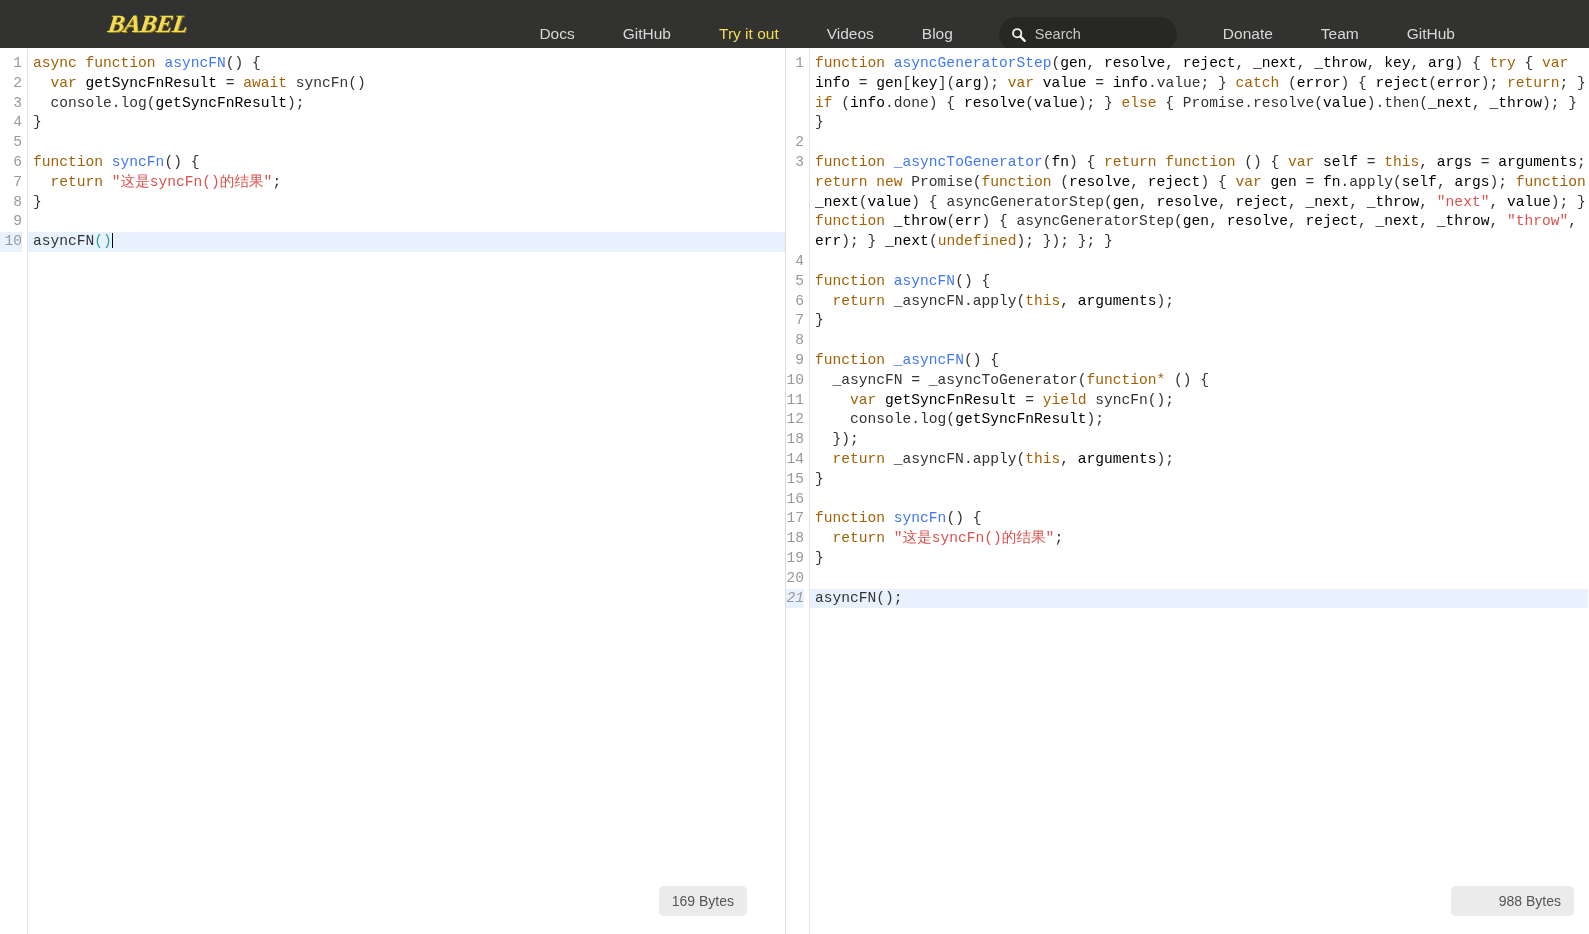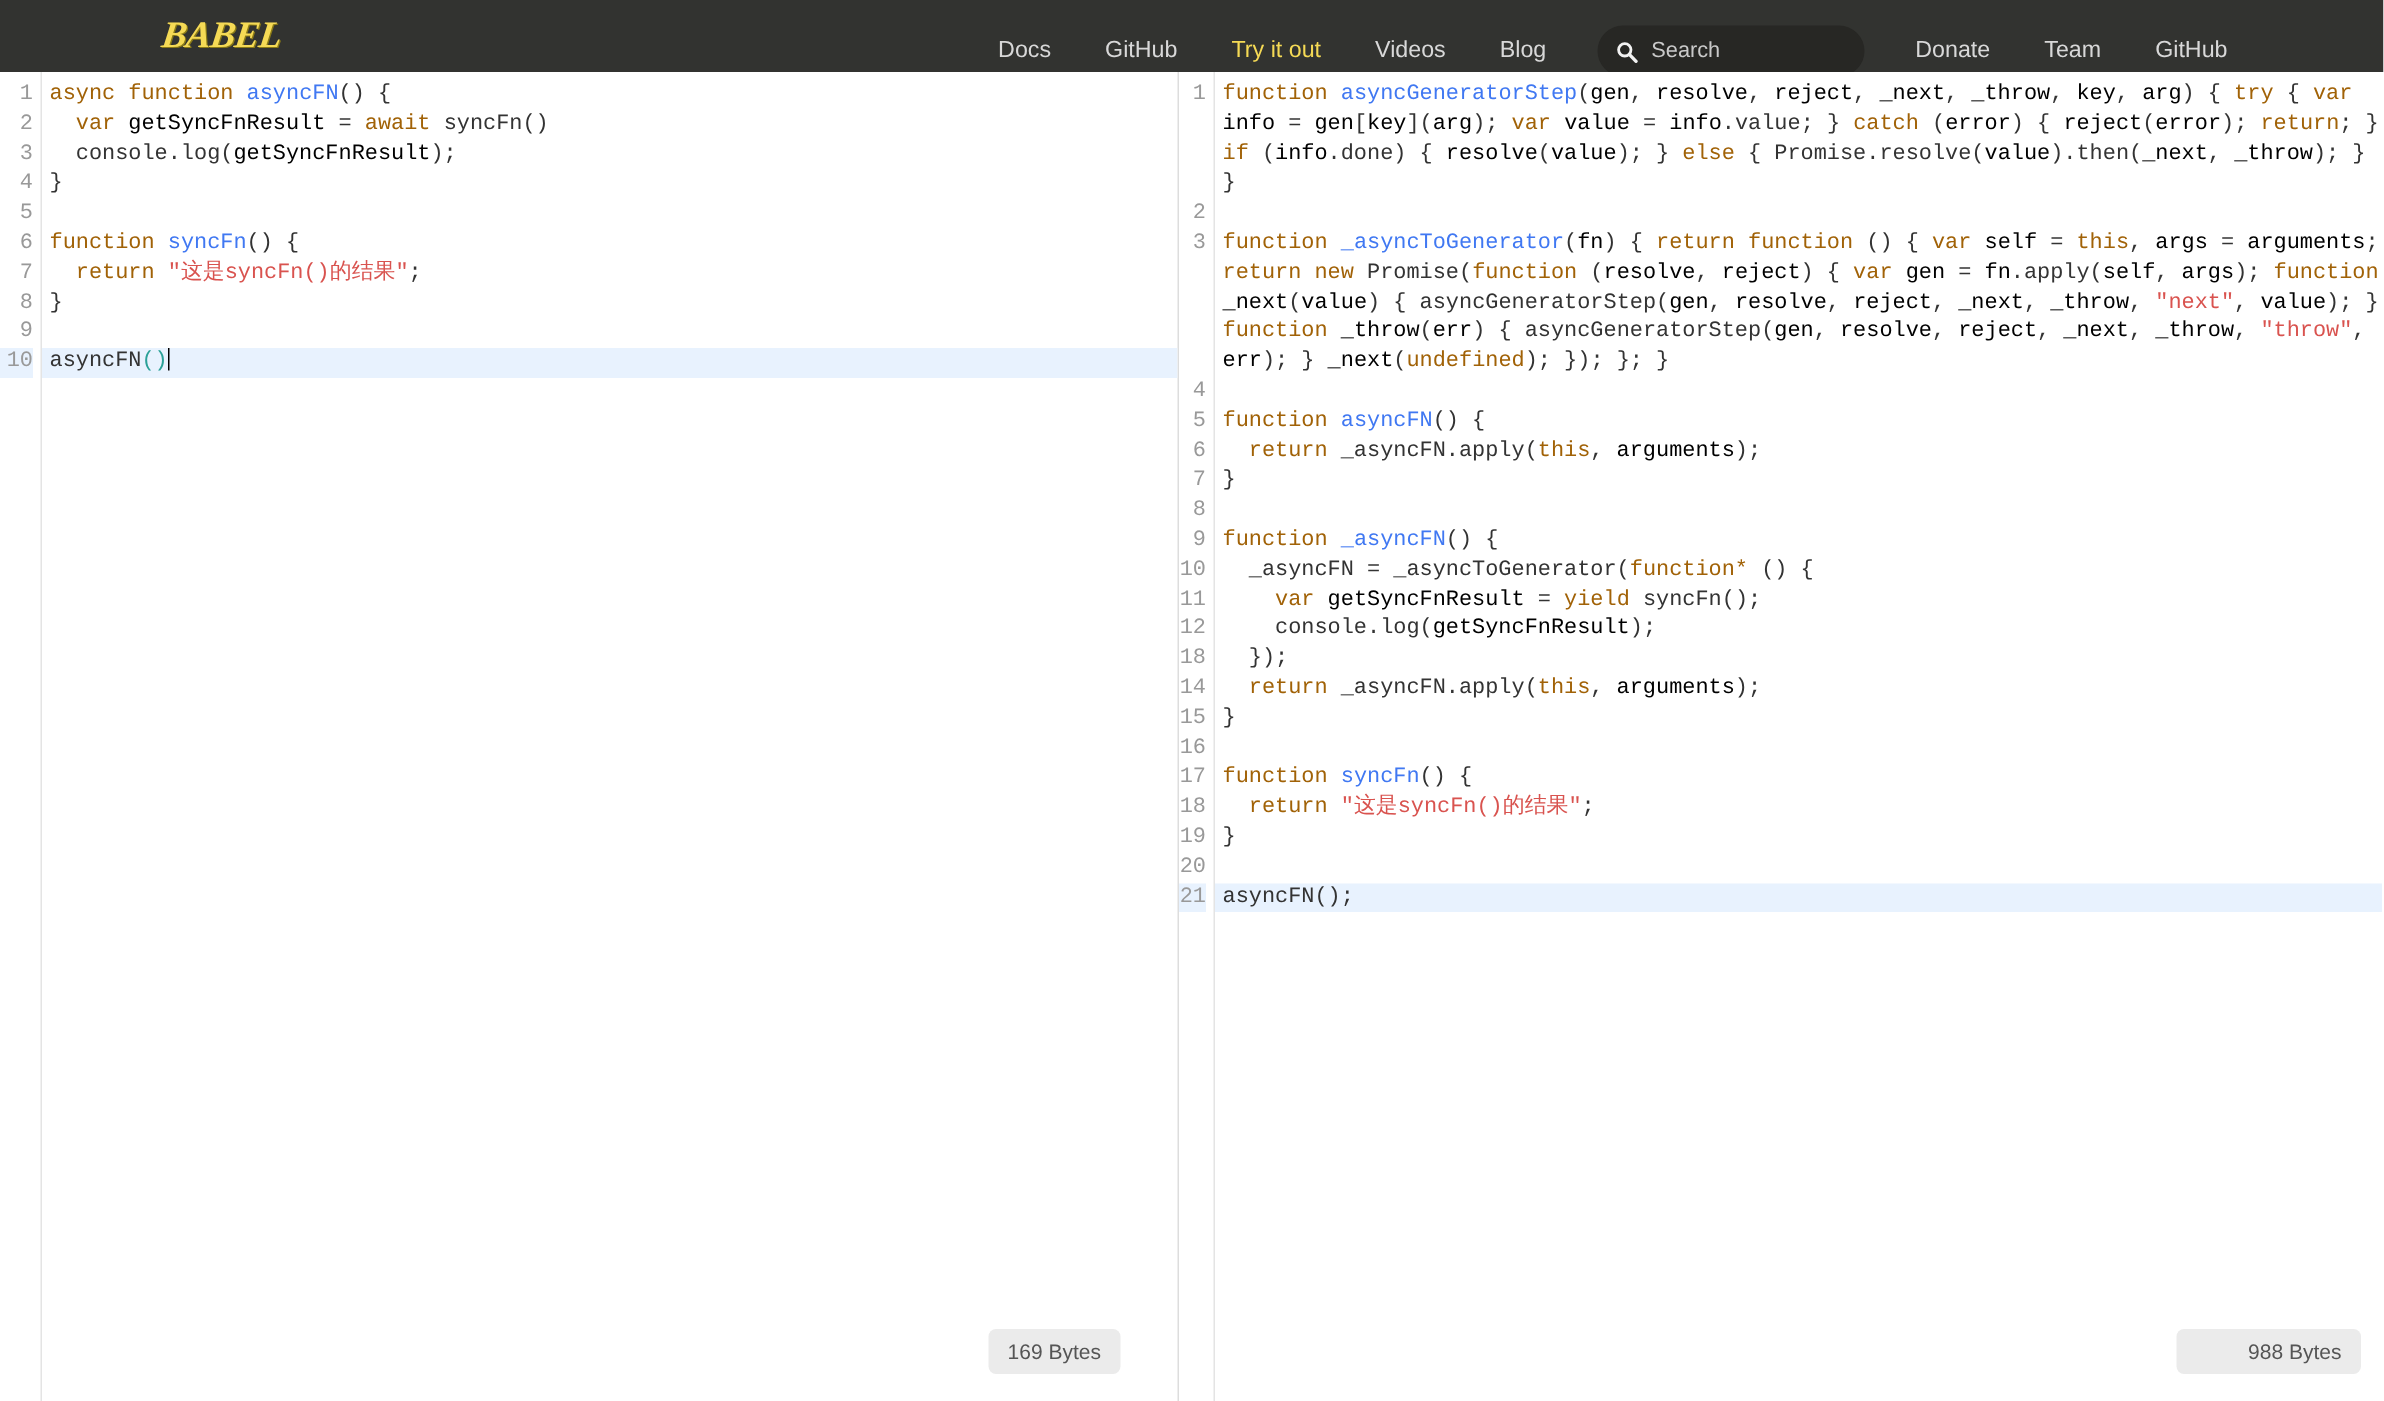--- a/index.html
+++ b/index.html
@@ -28,22 +28,22 @@
     color: #f5da55;
     letter-spacing: -0.5px;
     transform: skewX(-8deg);
     text-shadow: 1px 1px 0 #8a7a16;
     user-select: none;
   }
   .nav-right {
     margin-left: auto;
     display: flex;
     align-items: center;
-    gap: 4px;
-    padding-right: 88px;
+    gap: 16px;
+    padding-right: 118px;
     margin-top: 20px;
   }
   .nav-link {
     color: #d8d8d8;
     font-size: 15.5px;
     padding: 0 16px;
     text-decoration: none;
     white-space: nowrap;
     cursor: pointer;
   }
@@ -230,20 +230,20 @@
           <div class="ln" style="height: 19.7969px;">11</div>
           <div class="ln" style="height: 19.7969px;">12</div>
           <div class="ln" style="height: 19.7969px;">18</div>
           <div class="ln" style="height: 19.7969px;">14</div>
           <div class="ln" style="height: 19.7969px;">15</div>
           <div class="ln" style="height: 19.7969px;">16</div>
           <div class="ln" style="height: 19.7969px;">17</div>
           <div class="ln" style="height: 19.7969px;">18</div>
           <div class="ln" style="height: 19.7969px;">19</div>
           <div class="ln" style="height: 19.7969px;">20</div>
-          <div class="ln active-ln" style="height: 19.7969px;">21</div>
+          <div class="ln active-ln" style="height: 19.7969px; font-style: italic;">21</div>
         </div>
       <div class="code"><div class="row"><span class="tk-kw">function</span><span class="tk-plain"> </span><span class="tk-fn">asyncGeneratorStep</span><span class="tk-plain">(</span><span class="tk-var">gen</span><span class="tk-plain">, </span><span class="tk-var">resolve</span><span class="tk-plain">, </span><span class="tk-var">reject</span><span class="tk-plain">, </span><span class="tk-var">_next</span><span class="tk-plain">, </span><span class="tk-var">_throw</span><span class="tk-plain">, </span><span class="tk-var">key</span><span class="tk-plain">, </span><span class="tk-var">arg</span><span class="tk-plain">) { </span><span class="tk-kw">try</span><span class="tk-plain"> { </span><span class="tk-kw">var</span><span class="tk-plain"> </span><span class="tk-var">info</span><span class="tk-plain"> = </span><span class="tk-var">gen</span><span class="tk-plain">[</span><span class="tk-var">key</span><span class="tk-plain">](</span><span class="tk-var">arg</span><span class="tk-plain">); </span><span class="tk-kw">var</span><span class="tk-plain"> </span><span class="tk-var">value</span><span class="tk-plain"> = </span><span class="tk-var">info</span><span class="tk-plain">.value; } </span><span class="tk-kw">catch</span><span class="tk-plain"> (</span><span class="tk-var">error</span><span class="tk-plain">) { </span><span class="tk-var">reject</span><span class="tk-plain">(</span><span class="tk-var">error</span><span class="tk-plain">); </span><span class="tk-kw">return</span><span class="tk-plain">; } </span><span class="tk-kw">if</span><span class="tk-plain"> (</span><span class="tk-var">info</span><span class="tk-plain">.done) { </span><span class="tk-var">resolve</span><span class="tk-plain">(</span><span class="tk-var">value</span><span class="tk-plain">); } </span><span class="tk-kw">else</span><span class="tk-plain"> { Promise.resolve(</span><span class="tk-var">value</span><span class="tk-plain">).then(</span><span class="tk-var">_next</span><span class="tk-plain">, </span><span class="tk-var">_throw</span><span class="tk-plain">); } }</span></div><div class="row">​</div><div class="row"><span class="tk-kw">function</span><span class="tk-plain"> </span><span class="tk-fn">_asyncToGenerator</span><span class="tk-plain">(</span><span class="tk-var">fn</span><span class="tk-plain">) { </span><span class="tk-kw">return</span><span class="tk-plain"> </span><span class="tk-kw">function</span><span class="tk-plain"> () { </span><span class="tk-kw">var</span><span class="tk-plain"> </span><span class="tk-var">self</span><span class="tk-plain"> = </span><span class="tk-kw">this</span><span class="tk-plain">, </span><span class="tk-var">args</span><span class="tk-plain"> = </span><span class="tk-var">arguments</span><span class="tk-plain">; </span><span class="tk-kw">return</span><span class="tk-plain"> </span><span class="tk-kw">new</span><span class="tk-plain"> Promise(</span><span class="tk-kw">function</span><span class="tk-plain"> (</span><span class="tk-var">resolve</span><span class="tk-plain">, </span><span class="tk-var">reject</span><span class="tk-plain">) { </span><span class="tk-kw">var</span><span class="tk-plain"> </span><span class="tk-var">gen</span><span class="tk-plain"> = </span><span class="tk-var">fn</span><span class="tk-plain">.apply(</span><span class="tk-var">self</span><span class="tk-plain">, </span><span class="tk-var">args</span><span class="tk-plain">); </span><span class="tk-kw">function</span><span class="tk-plain"> </span><span class="tk-var">_next</span><span class="tk-plain">(</span><span class="tk-var">value</span><span class="tk-plain">) { asyncGeneratorStep(</span><span class="tk-var">gen</span><span class="tk-plain">, </span><span class="tk-var">resolve</span><span class="tk-plain">, </span><span class="tk-var">reject</span><span class="tk-plain">, </span><span class="tk-var">_next</span><span class="tk-plain">, </span><span class="tk-var">_throw</span><span class="tk-plain">, </span><span class="tk-str">"next"</span><span class="tk-plain">, </span><span class="tk-var">value</span><span class="tk-plain">); } </span><span class="tk-kw">function</span><span class="tk-plain"> </span><span class="tk-var">_throw</span><span class="tk-plain">(</span><span class="tk-var">err</span><span class="tk-plain">) { asyncGeneratorStep(</span><span class="tk-var">gen</span><span class="tk-plain">, </span><span class="tk-var">resolve</span><span class="tk-plain">, </span><span class="tk-var">reject</span><span class="tk-plain">, </span><span class="tk-var">_next</span><span class="tk-plain">, </span><span class="tk-var">_throw</span><span class="tk-plain">, </span><span class="tk-str">"throw"</span><span class="tk-plain">, </span><span class="tk-var">err</span><span class="tk-plain">); } </span><span class="tk-var">_next</span><span class="tk-plain">(</span><span class="tk-kw">undefined</span><span class="tk-plain">); }); }; }</span></div><div class="row">​</div><div class="row"><span class="tk-kw">function</span><span class="tk-plain"> </span><span class="tk-fn">asyncFN</span><span class="tk-plain">() {</span></div><div class="row"><span class="tk-plain">  </span><span class="tk-kw">return</span><span class="tk-plain"> _asyncFN.apply(</span><span class="tk-kw">this</span><span class="tk-plain">, </span><span class="tk-var">arguments</span><span class="tk-plain">);</span></div><div class="row"><span class="tk-plain">}</span></div><div class="row">​</div><div class="row"><span class="tk-kw">function</span><span class="tk-plain"> </span><span class="tk-fn">_asyncFN</span><span class="tk-plain">() {</span></div><div class="row"><span class="tk-plain">  _asyncFN = _asyncToGenerator(</span><span class="tk-kw">function*</span><span class="tk-plain"> () {</span></div><div class="row"><span class="tk-plain">    </span><span class="tk-kw">var</span><span class="tk-plain"> </span><span class="tk-var">getSyncFnResult</span><span class="tk-plain"> = </span><span class="tk-kw">yield</span><span class="tk-plain"> syncFn();</span></div><div class="row"><span class="tk-plain">    console.log(</span><span class="tk-var">getSyncFnResult</span><span class="tk-plain">);</span></div><div class="row"><span class="tk-plain">  });</span></div><div class="row"><span class="tk-plain">  </span><span class="tk-kw">return</span><span class="tk-plain"> _asyncFN.apply(</span><span class="tk-kw">this</span><span class="tk-plain">, </span><span class="tk-var">arguments</span><span class="tk-plain">);</span></div><div class="row"><span class="tk-plain">}</span></div><div class="row">​</div><div class="row"><span class="tk-kw">function</span><span class="tk-plain"> </span><span class="tk-fn">syncFn</span><span class="tk-plain">() {</span></div><div class="row"><span class="tk-plain">  </span><span class="tk-kw">return</span><span class="tk-plain"> </span><span class="tk-str">"这是syncFn()的结果"</span><span class="tk-plain">;</span></div><div class="row"><span class="tk-plain">}</span></div><div class="row">​</div><div class="row active"><span class="tk-plain">asyncFN();</span></div></div>
     </div>
     <div class="bytes-badge">988 Bytes</div>
   </div>
 
 </div>
 
 </body></html>

